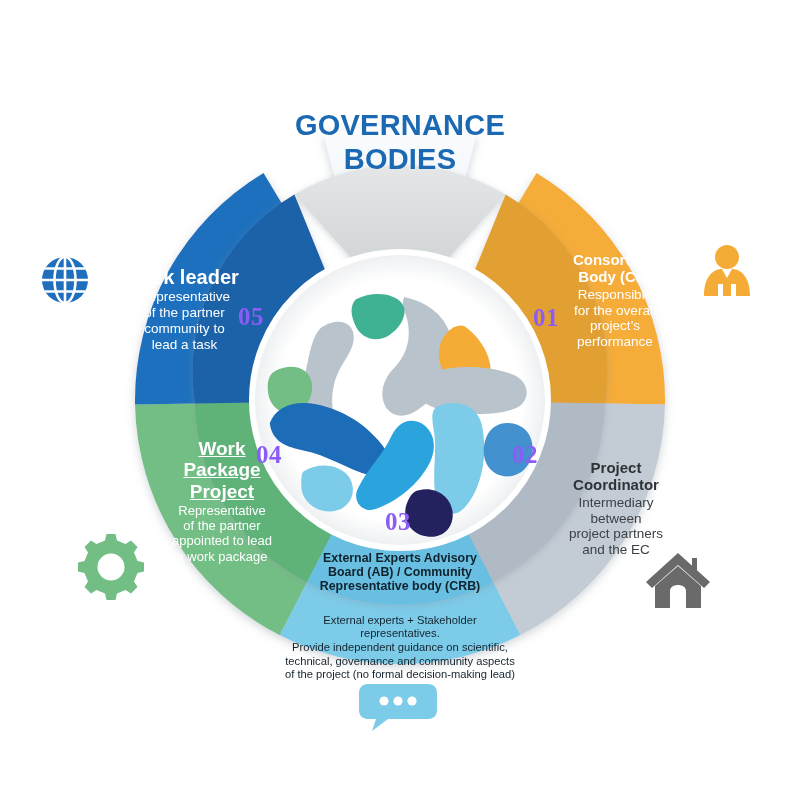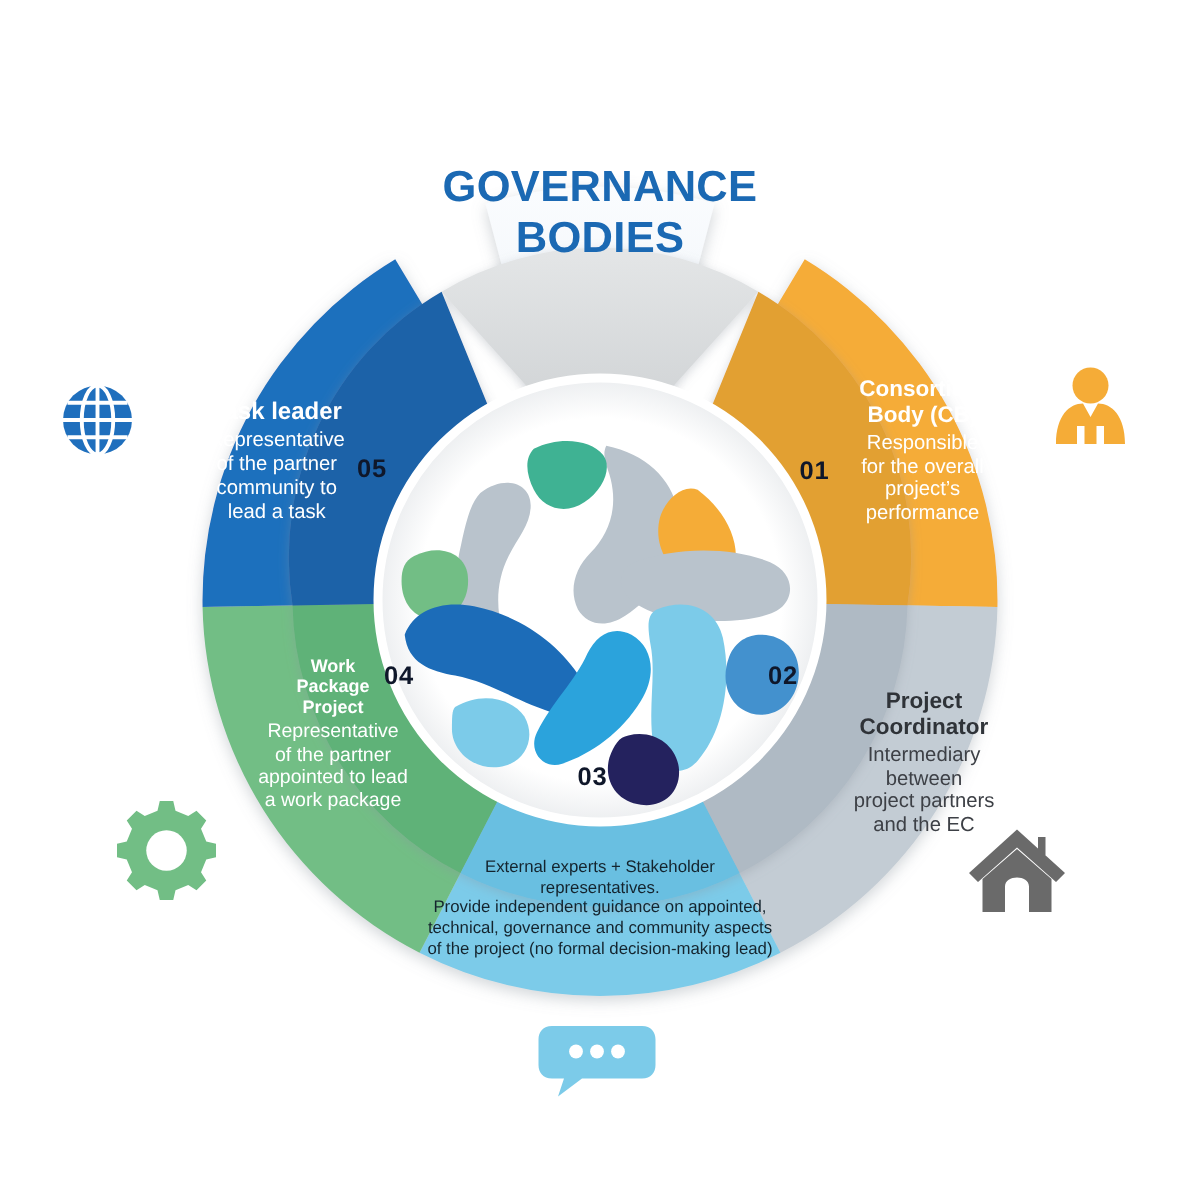--- a/index.html
+++ b/index.html
@@ -27,29 +27,29 @@
   #seg02-label .t{font-size:15px;color:#2f3338;}
   #seg02-label .d{font-size:13.5px;margin-top:1px;color:#3d4046;}
 
   
   #seg03-label{left:283px;top:552px;width:234px;color:#1d2b33;}
   #seg03-label .t{font-size:12.4px;color:#10222c;}
   #seg03-label .d{font-size:11.2px;margin-top:20px;color:#14242e;line-height:1.22;}
 
   
   #seg04-label{left:156px;top:438px;width:132px;}
-  #seg04-label .t{font-size:12px;}
+  #seg04-label .t{font-size:19px;text-decoration:underline;}
   #seg04-label .d{font-size:13px;margin-top:1px;}
 
   
   #seg05-label{left:112px;top:266px;width:145px;}
-  #seg05-label .t{font-size:16px;}
+  #seg05-label .t{font-size:20px;}
   #seg05-label .d{font-size:13.5px;margin-top:1px;}
 
-  .num{position:absolute;color:#0f172a;font-size:17px;font-weight:bold;letter-spacing:0.5px;}
+  .num{position:absolute;color:#8b5cf6;font-size:25px;font-weight:bold;letter-spacing:0.5px;font-family:Liberation Serif, serif;}
   #num01{left:533px;top:304px;}
   #num02{left:512px;top:441px;}
   #num03{left:385px;top:508px;}
   #num04{left:256px;top:441px;}
   #num05{left:238px;top:303px;}
 
   #title{
     position:absolute;left:230px;top:108px;width:340px;
     text-align:center;color:#1b69b3;font-weight:bold;
     font-size:29px;line-height:1.18;letter-spacing:0.2px;
@@ -168,23 +168,28 @@
     </div>
     <div class="d">
       <span>Responsible</span><br>
       <span>for the overall</span><br>
       <span>project’s</span><br>
       <span>performance</span>
     </div>
   </div>
 
   <div class="lbl" id="seg03-label">
+    <div class="t">
+      <span>External Experts Advisory</span><br>
+      <span>Board (AB) / Community</span><br>
+      <span>Representative  body (CRB)</span>
+    </div>
     <div class="d">
       <span>External experts + Stakeholder representatives.</span><br>
-      <span>Provide independent guidance on appointed,</span><br>
+      <span>Provide independent guidance on scientific,</span><br>
       <span>technical, governance and community aspects</span><br>
       <span>of the project (no formal decision-making lead)</span>
     </div>
   </div>
 
   <div class="lbl" id="seg04-label">
     <div class="t">
       <span>Work</span><br>
       <span>Package</span><br>
       <span>Project</span>

